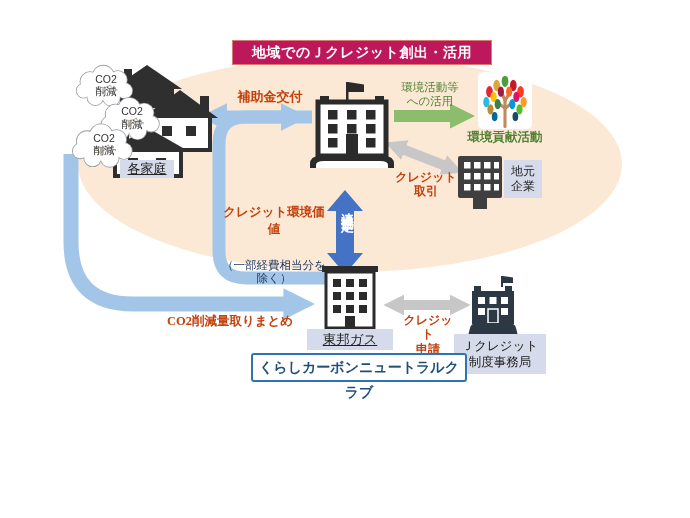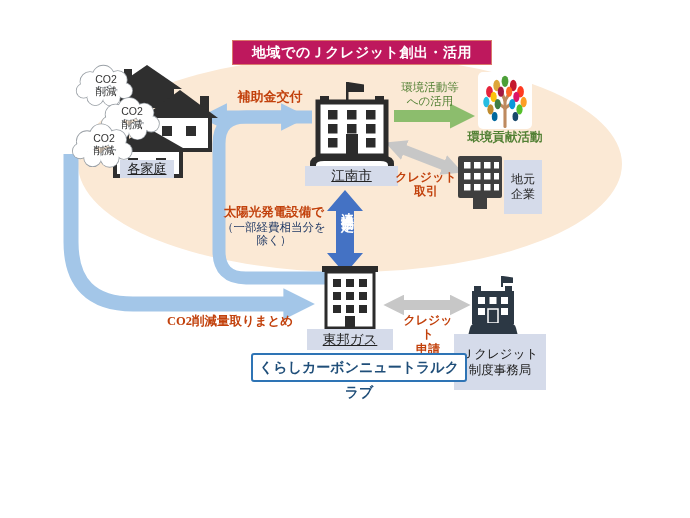--- a/index.html
+++ b/index.html
@@ -23,21 +23,21 @@
     letter-spacing:.5px;
   }
   .cloud-text{
     position:absolute;left:0;top:22%;width:100%;text-align:center;
     font-size:10.5px;line-height:1.15;color:#333;
   }
   .lbl{
     background:#D5DBEA;text-align:center;color:#222;z-index:4;
   }
   .lbl-1{font-size:13px;line-height:18px;height:18px;text-decoration:underline;}
-  .lbl-2{font-size:12px;line-height:15px;padding:12px 0;}
+  .lbl-2{font-size:12px;line-height:15px;padding:4px 0;}
   .navy{color:#c2410c;font-weight:bold;font-family:Liberation Serif, serif;}
   .green{color:#538135;}
   .center{text-align:center;}
   .note{font-size:13px;line-height:1.06;}
   .flow-lbl{font-size:12px;line-height:1.2;}
   .vtext{
     writing-mode:vertical-rl;text-orientation:upright;
     color:#fff;font-weight:bold;font-size:13px;letter-spacing:2px;z-index:4;
   }
   .tree-box{
@@ -200,21 +200,20 @@
       <rect x="60" y="30" width="9.5" height="9.5" fill="#2B2B2B"></rect>
     <rect x="22" y="44" width="9.5" height="9.5" fill="#2B2B2B"></rect>
       <rect x="41" y="44" width="9.5" height="9.5" fill="#2B2B2B"></rect>
       <rect x="60" y="44" width="9.5" height="9.5" fill="#2B2B2B"></rect>
     <rect x="22" y="58" width="9.5" height="9.5" fill="#2B2B2B"></rect>
       <rect x="60" y="58" width="9.5" height="9.5" fill="#2B2B2B"></rect>
     <rect x="40" y="54" width="12" height="20" fill="#2B2B2B"></rect>
     <path d="M4,88 L4,84 Q4,76 14,76 L78,76 Q88,76 88,84 L88,88 Z" fill="#2B2B2B"></path>
     <path d="M10,88 L10,85 Q10,81 18,81 L74,81 Q82,81 82,85 L82,88 Z" fill="#fff"></path>
   </svg>
-  <div class="abs lbl lbl-1" style="left:305px;top:166px;width:93px;font-size:13.5px;line-height:20px;height:20px;">江南市</div>
 
   <div class="abs txt green center" style="left:392px;top:80px;width:76px;font-size:11.5px;line-height:1.25;">
     <div>環境活動等</div>
     <div>への活用</div>
   </div>
   <div class="abs tree-box">
     <svg width="54" height="57" viewBox="0 0 100 110">
       <g stroke="#BE8A5F" stroke-width="6" fill="none" stroke-linecap="round">
         <path d="M50,105 L50,55"></path>
         <path d="M50,70 Q35,60 26,48"></path>
@@ -264,22 +263,22 @@
       <rect x="29" y="20" width="6.5" height="6.5" fill="#fff"></rect>
       <rect x="39" y="20" width="5" height="6.5" fill="#fff"></rect>
     <rect x="9" y="31" width="6.5" height="6.5" fill="#fff"></rect>
       <rect x="19" y="31" width="6.5" height="6.5" fill="#fff"></rect>
       <rect x="29" y="31" width="6.5" height="6.5" fill="#fff"></rect>
       <rect x="39" y="31" width="5" height="6.5" fill="#fff"></rect>
     <rect x="18" y="45" width="14" height="11" fill="#3F3F3F"></rect>
   </svg>
 
   <div class="abs txt center" style="left:218px;top:204px;width:112px;">
-    <div class="navy" style="font-size:12.5px;">太陽光発電設備で</div>
-    <div style="color:#1F3864;font-size:11.5px;line-height:1.15;">（一部経費相当分を</div>
+    <div class="navy" style="font-size:12.5px;">クレジット環境価値</div>
+    <div style="color:#1F3864;font-size:11.5px;line-height:1.15;margin-top:21px;">（一部経費相当分を</div>
     <div style="color:#1F3864;font-size:11.5px;line-height:1.15;">除く）</div>
   </div>
 
   <div class="abs vtext" style="left:338px;top:202px;height:62px;">連携協定</div>
 
   <svg class="abs bld" style="left:322px;top:266px;" width="56" height="64" viewBox="0 0 56 64">
     <rect x="0" y="0" width="56" height="6" fill="#2B2B2B"></rect>
     <rect x="4" y="6" width="48" height="56" fill="#fff" stroke="#2B2B2B" stroke-width="3"></rect>
     <rect x="11" y="13" width="8" height="8" fill="#2B2B2B"></rect>
       <rect x="24" y="13" width="8" height="8" fill="#2B2B2B"></rect>

